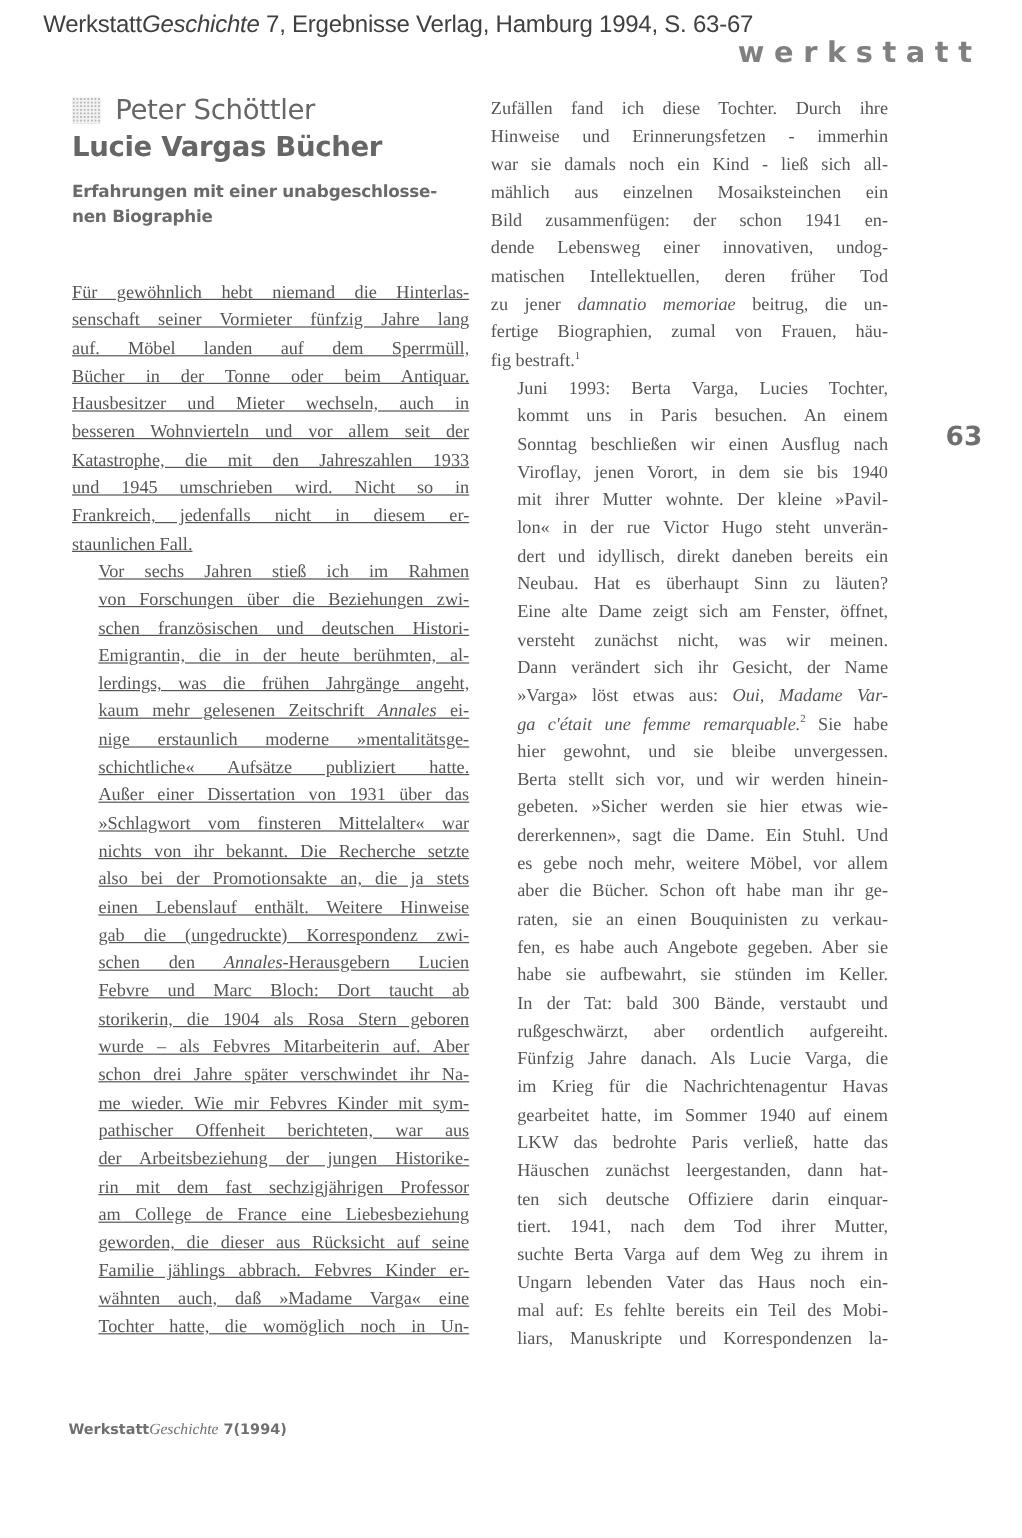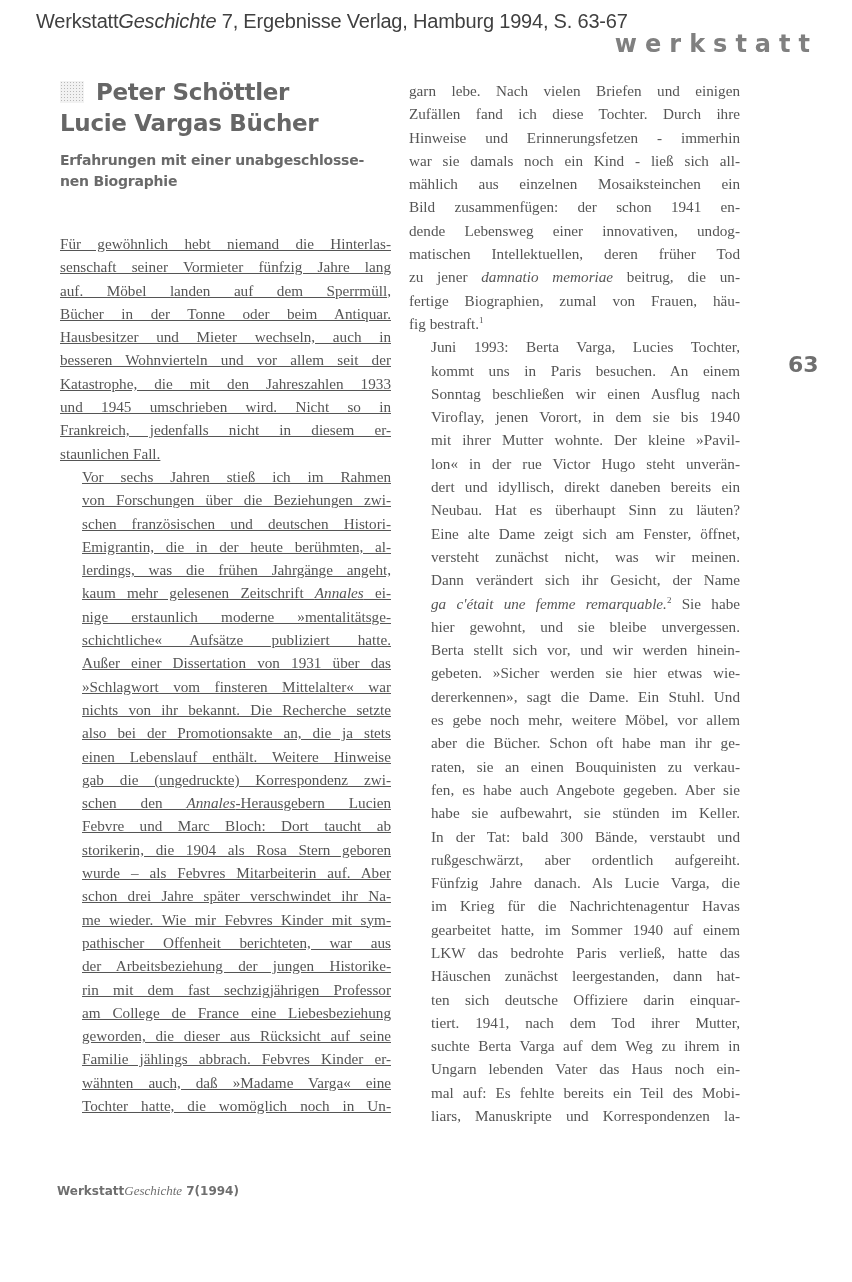--- a/index.html
+++ b/index.html
@@ -39,21 +39,21 @@
       position: absolute;
       left: 60px;
       top: 78px;
       width: 330px;
       font-family: "DejaVu Sans", sans-serif;
       color: #666666;
     }
     .author-line {
       display: flex;
       align-items: center;
-      font-weight: bold;
+      font-weight: normal;
       font-size: 23px;
       line-height: 28px;
       letter-spacing: -0.3px;
     }
     .dot-square {
       width: 24px;
       height: 22px;
       margin-right: 12px;
       background-image: radial-gradient(#b8b8b8 0.8px, transparent 1px);
       background-size: 3px 3px;
@@ -179,21 +179,20 @@
     <span class="line">am College de France eine Liebesbeziehung</span>
     <span class="line">geworden, die dieser aus Rücksicht auf seine</span>
     <span class="line">Familie jählings abbrach. Febvres Kinder er-</span>
     <span class="line">wähnten auch, daß »Madame Varga« eine</span>
     <span class="line">Tochter hatte, die womöglich noch in Un-</span>
   </p>
 </div>
 
 <div class="column col-right">
   <p class="noindent">
-    <span class="line">garn lebe. Nach vielen Briefen und einigen</span>
     <span class="line">Zufällen fand ich diese Tochter. Durch ihre</span>
     <span class="line">Hinweise und Erinnerungsfetzen - immerhin</span>
     <span class="line">war sie damals noch ein Kind - ließ sich all-</span>
     <span class="line">mählich aus einzelnen Mosaiksteinchen ein</span>
     <span class="line">Bild zusammenfügen: der schon 1941 en-</span>
     <span class="line">dende Lebensweg einer innovativen, undog-</span>
     <span class="line">matischen Intellektuellen, deren früher Tod</span>
     <span class="line"><span>zu jener </span><em>damnatio memoriae</em><span> beitrug, die un-</span></span>
     <span class="line">fertige Biographien, zumal von Frauen, häu-</span>
     <span class="line last"><span>fig bestraft.</span><sup>1</sup></span>
@@ -203,20 +202,21 @@
     <span class="line">kommt uns in Paris besuchen. An einem</span>
     <span class="line">Sonntag beschließen wir einen Ausflug nach</span>
     <span class="line">Viroflay, jenen Vorort, in dem sie bis 1940</span>
     <span class="line">mit ihrer Mutter wohnte. Der kleine »Pavil-</span>
     <span class="line">lon« in der rue Victor Hugo steht unverän-</span>
     <span class="line">dert und idyllisch, direkt daneben bereits ein</span>
     <span class="line">Neubau. Hat es überhaupt Sinn zu läuten?</span>
     <span class="line">Eine alte Dame zeigt sich am Fenster, öffnet,</span>
     <span class="line">versteht zunächst nicht, was wir meinen.</span>
     <span class="line">Dann verändert sich ihr Gesicht, der Name</span>
+    <span class="line"><span>»Varga» löst etwas aus: </span><em>Oui, Madame Var-</em></span>
     <span class="line"><em>ga c'était une femme remarquable.</em><sup>2</sup><span> Sie habe</span></span>
     <span class="line">hier gewohnt, und sie bleibe unvergessen.</span>
     <span class="line">Berta stellt sich vor, und wir werden hinein-</span>
     <span class="line">gebeten. »Sicher werden sie hier etwas wie-</span>
     <span class="line">dererkennen», sagt die Dame. Ein Stuhl. Und</span>
     <span class="line">es gebe noch mehr, weitere Möbel, vor allem</span>
     <span class="line">aber die Bücher. Schon oft habe man ihr ge-</span>
     <span class="line">raten, sie an einen Bouquinisten zu verkau-</span>
     <span class="line">fen, es habe auch Angebote gegeben. Aber sie</span>
     <span class="line">habe sie aufbewahrt, sie stünden im Keller.</span>

